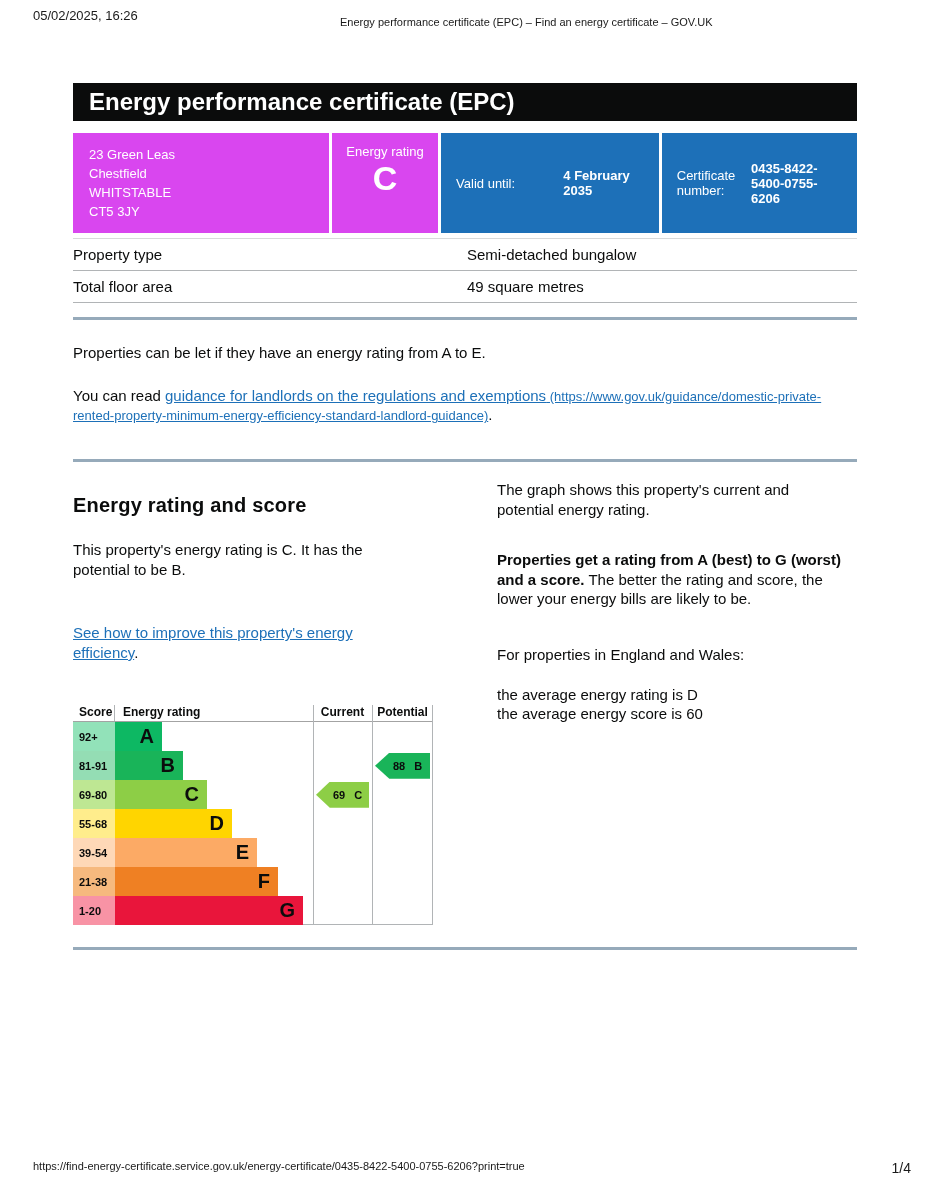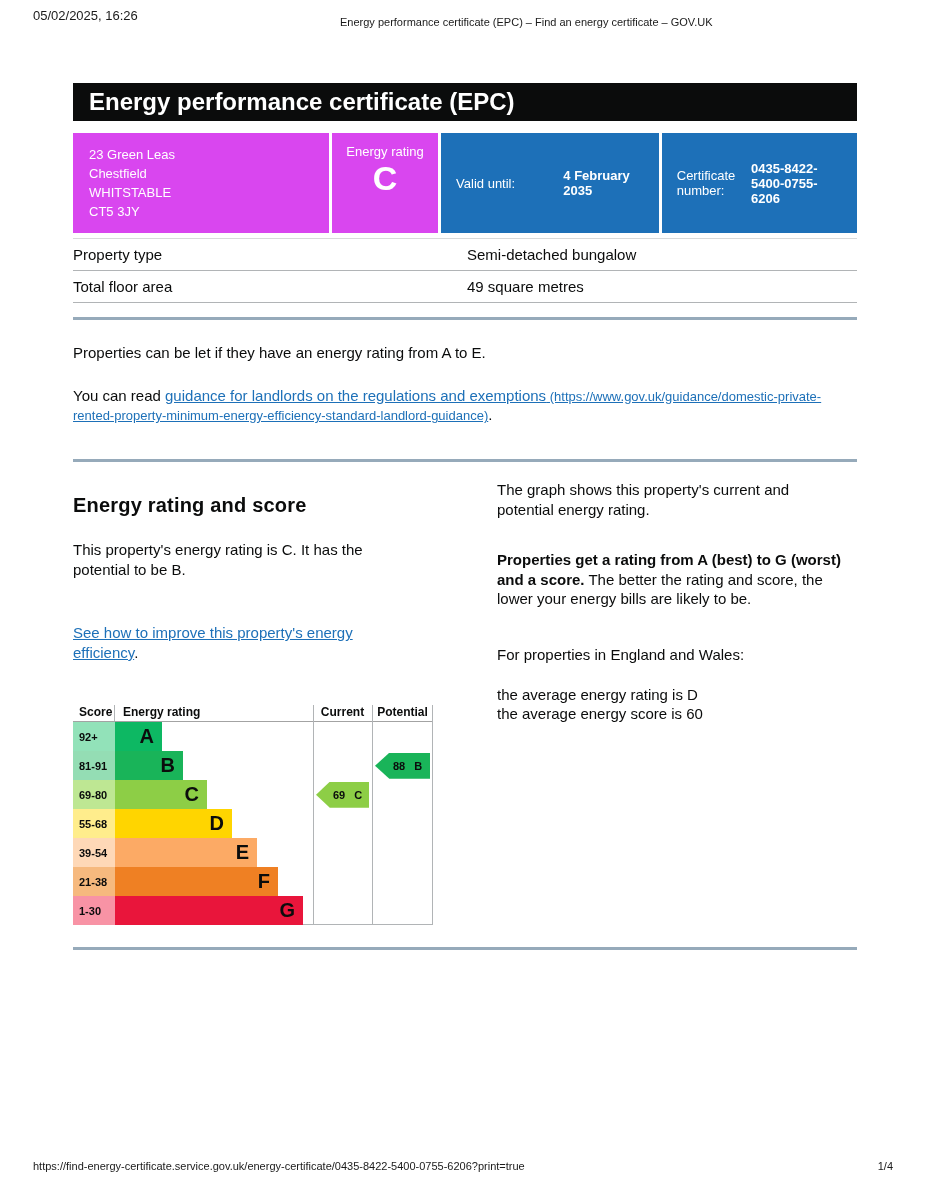--- a/index.html
+++ b/index.html
@@ -4,21 +4,21 @@
 <style>
   * { margin:0; padding:0; box-sizing:border-box; }
   html,body { background:#fff; }
   body { font-family:"Liberation Sans", sans-serif; color:#0b0c0c; }
   .page { position:relative; width:928px; height:1200px; background:#fff; overflow:hidden; }
 
   
   .print-header-date { position:absolute; top:8px; left:33px; font-size:13px; color:#1a1a1a; }
   .print-header-title { position:absolute; top:16px; left:340px; font-size:11px; color:#1a1a1a; }
   .print-footer-url { position:absolute; top:1160px; left:33px; font-size:11px; color:#1a1a1a; }
-  .print-footer-page { position:absolute; top:1160px; right:35px; font-size:11px; color:#1a1a1a; }
+  .print-footer-page { position:absolute; top:1160px; right:17px; font-size:14px; color:#1a1a1a; }
 
   
   .content { position:absolute; left:73px; top:83px; width:784px; }
 
   .banner { background:#0b0c0c; color:#fff; height:38px; line-height:38px;
             font-size:24px; font-weight:bold; padding-left:16px; }
 
   
   .summary { display:flex; gap:3px; margin-top:12px; height:100px; }
   .summary .cell { background:#d946ef; color:#fff; font-size:13px; }
@@ -158,21 +158,21 @@
               </div>
               <div class="epc-row">
                 <div class="epc-score" style="background: rgb(254, 216, 183);">39-54</div>
                 <div class="epc-bar" style="background: rgb(252, 170, 101); width: 142px;">E</div>
               </div>
               <div class="epc-row">
                 <div class="epc-score" style="background: rgb(246, 185, 126);">21-38</div>
                 <div class="epc-bar" style="background: rgb(239, 128, 35); width: 163px;">F</div>
               </div>
               <div class="epc-row">
-                <div class="epc-score" style="background: rgb(248, 147, 165);">1-30</div>
+                <div class="epc-score" style="background: rgb(248, 147, 165);">1-20</div>
                 <div class="epc-bar" style="background: rgb(233, 21, 59); width: 188px;">G</div>
               </div>
               <div class="epc-vline" style="left:240px;"></div>
             <div class="epc-vline" style="left:299px;"></div>
             <div class="epc-vline" style="left:359px;"></div>
             <div class="epc-arrow" id="arrow-current" style="background: rgb(141, 206, 70); left: 243px; width: 53px; top: 59.5px;">69 C</div>
             <div class="epc-arrow" id="arrow-potential" style="background: rgb(25, 180, 89); left: 302px; width: 55px; top: 30.5px;">88 B</div>
           </div>
         </div>
       </div>

